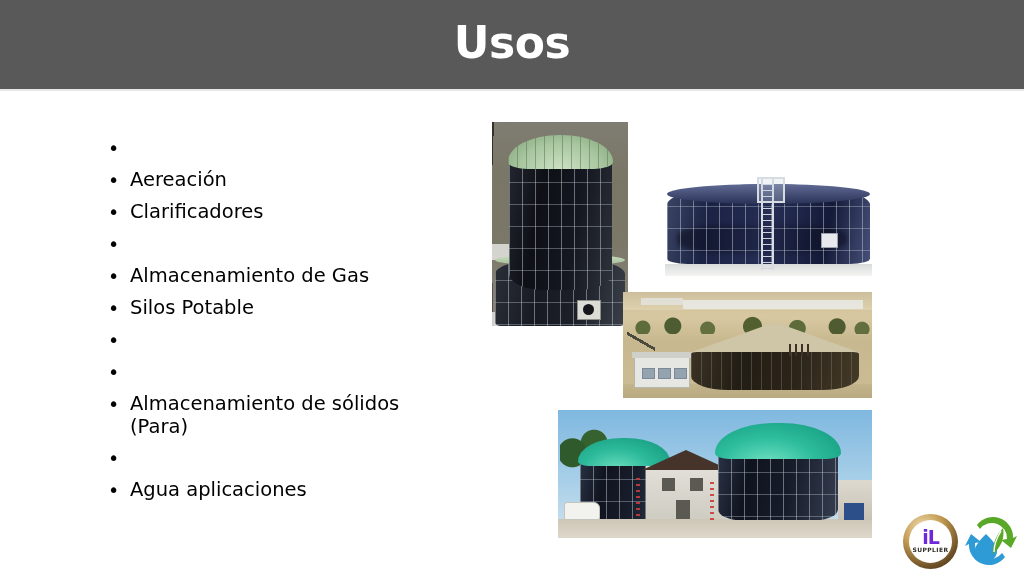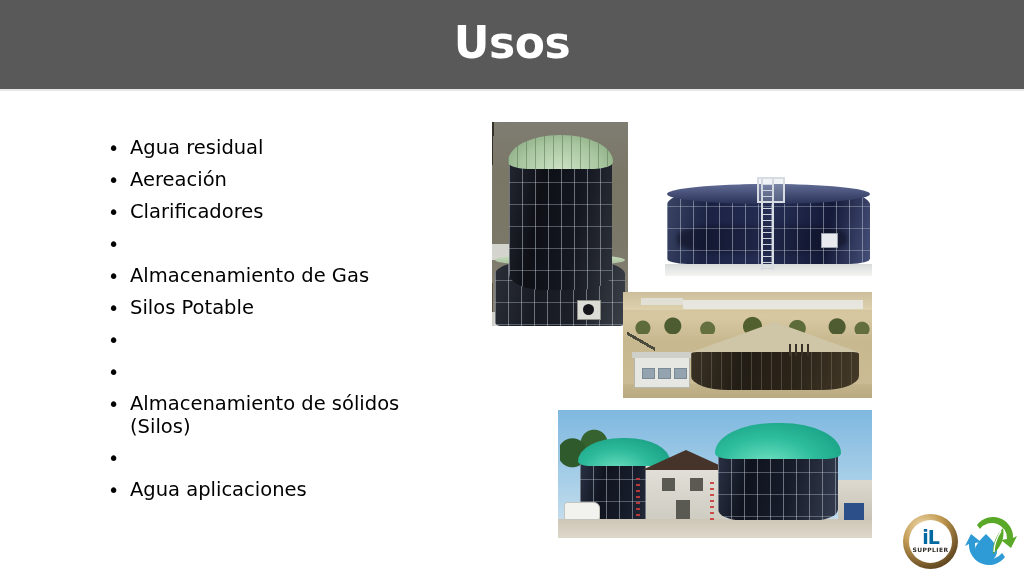--- a/index.html
+++ b/index.html
@@ -421,21 +421,21 @@
     border-radius: 50%;
     background: #ffffff;
     display: flex;
     flex-direction: column;
     align-items: center;
     justify-content: center;
   }
   .logo-il-mark {
     font-size: 19px;
     font-weight: bold;
-    color: #0369a1;
+    color: #6d28d9;
     line-height: 17px;
     letter-spacing: -1px;
     font-family: "DejaVu Sans", "Liberation Sans", sans-serif;
   }
   .logo-il-word {
     font-size: 6px;
     font-weight: bold;
     color: #2d2a26;
     letter-spacing: 0.4px;
     line-height: 8px;
@@ -451,21 +451,20 @@
 <body>
 
 <div class="title-bar"></div>
 <div class="title-bar-rule"></div>
 <div class="slide-title">Usos</div>
 
 <div class="bullets">
 
   <div class="bullet-row">
     <div class="bullet-dot">•</div>
-    <div class="bullet-text">Agua residual</div>
   </div>
 
   <div class="bullet-row">
     <div class="bullet-dot">•</div>
     <div class="bullet-text">Aereación</div>
   </div>
 
   <div class="bullet-row">
     <div class="bullet-dot">•</div>
     <div class="bullet-text">Clarificadores</div>
@@ -489,21 +488,21 @@
     <div class="bullet-dot">•</div>
   </div>
 
   <div class="bullet-row">
     <div class="bullet-dot">•</div>
   </div>
 
   <div class="bullet-row">
     <div class="bullet-dot">•</div>
     <div class="bullet-text">Almacenamiento de sólidos
-(Silos)</div>
+(Para)</div>
   </div>
 
   <div class="bullet-row">
     <div class="bullet-dot">•</div>
   </div>
 
   <div class="bullet-row">
     <div class="bullet-dot">•</div>
     <div class="bullet-text">Agua aplicaciones</div>
   </div>

